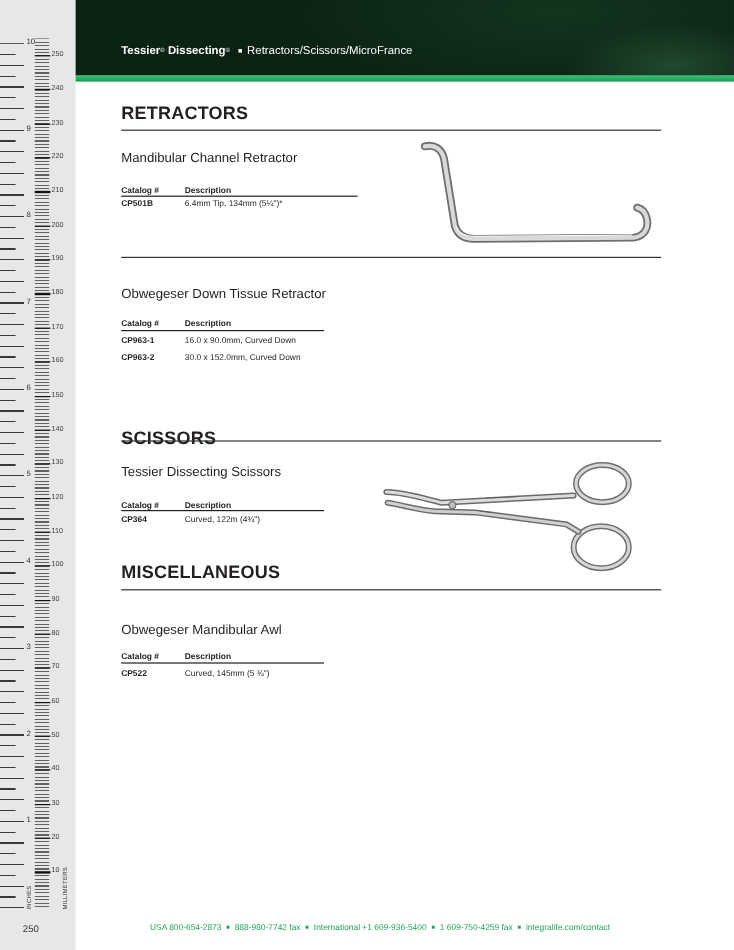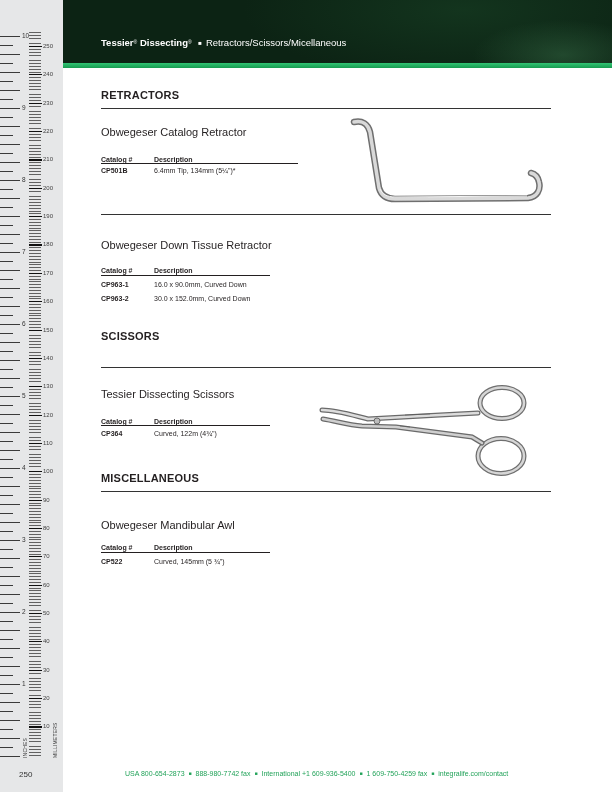--- a/index.html
+++ b/index.html
@@ -25,21 +25,21 @@
       radial-gradient(ellipse 90px 35px at 500px 55px, rgba(50,100,65,0.55), transparent),
       radial-gradient(ellipse 220px 70px at 400px 10px, rgba(22,60,34,0.7), transparent),
       #0c2314; }
   .green-strip { left:63px; top:63px; width:549px; height:5px;
     background:linear-gradient(#32c474,#179b50); }
   .header-title { left:101px; top:36px; font-size:9.5px; color:#ffffff; white-space:nowrap; line-height:12px; }
   .header-title .b { font-weight:bold; }
   .header-title sup { font-size:5px; vertical-align:2px; }
   .header-title .sep { font-size:6px; margin:0 4px; vertical-align:1px; }
   
-  .section-title { left:101px; font-size:11px; font-weight:bold; line-height:12px; letter-spacing:0.2px; }
+  .section-title { left:101px; font-size:15px; font-weight:bold; line-height:12px; letter-spacing:0.2px; }
   .rule { left:101px; width:450px; height:1.2px; background:#333; }
   .product-title { left:101px; font-size:11px; line-height:13px; color:#231f20; white-space:nowrap; }
   .th { font-size:7px; font-weight:bold; line-height:9px; white-space:nowrap; }
   .td-cat { font-size:7px; font-weight:bold; line-height:9px; white-space:nowrap; left:101px; }
   .td-desc { font-size:7px; line-height:9px; white-space:nowrap; left:154px; }
   .tline { left:101px; height:1px; background:#231f20; }
   
   .footer { left:125px; top:769px; font-size:7px; line-height:9px; color:#23a35a; white-space:nowrap; }
   .footer .sep { font-size:5px; margin:0 4px; vertical-align:1px; }
 </style>
@@ -115,27 +115,27 @@
 
 <span class="abs vert" style="left:22px;top:758px">INCHES</span>
 <span class="abs vert" style="left:52px;top:758px">MILLIMETERS</span>
 <span class="abs page-num">250</span>
 
 <div class="abs header"></div>
 <div class="abs green-strip"></div>
 <div class="abs header-title">
   <span class="b">Tessier</span><sup>®</sup>
   <span class="b">Dissecting</span><sup>®</sup>
-  <span class="sep">■</span><span>Retractors/Scissors/Micellaneous</span>
+  <span class="sep">■</span><span>Retractors/Scissors/MicroFrance</span>
 </div>
 
 <div class="abs section-title" style="top:89px">RETRACTORS</div>
 <div class="abs rule" style="top:108px"></div>
 
-<div class="abs product-title" style="top:125.5px">Obwegeser Catalog Retractor</div>
+<div class="abs product-title" style="top:125.5px">Mandibular Channel Retractor</div>
 <span class="abs th" style="left:101px;top:154.5px">Catalog #</span>
 <span class="abs th" style="left:154px;top:154.5px">Description</span>
 <div class="abs tline" style="top:163px;width:197px"></div>
 <span class="abs td-cat" style="top:165.5px">CP501B</span>
 <span class="abs td-desc" style="top:165.5px">6.4mm Tip, 134mm (5¼")*</span>
 
 <svg class="abs" style="left:0;top:0" width="612" height="792">
   <path d="M354,122 C362,120 368,124 370,132 L379,188 C381,195 386,199 395,199 L528,198 C537,197 541,190 539,182 C538,177 535,174 531,173" fill="none" stroke="#6f6f6f" stroke-width="6.5" stroke-linecap="round"></path>
   <path d="M354,122 C362,120 368,124 370,132 L379,188 C381,195 386,199 395,199 L528,198 C537,197 541,190 539,182 C538,177 535,174 531,173" fill="none" stroke="#d9d9d9" stroke-width="3.5" stroke-linecap="round"></path>
   <path d="M380,189 C382,194 387,197 395,197 L527,196" fill="none" stroke="#f4f4f4" stroke-width="1"></path>
@@ -145,21 +145,21 @@
 
 <div class="abs product-title" style="top:238.5px">Obwegeser Down Tissue Retractor</div>
 <span class="abs th" style="left:101px;top:265.5px">Catalog #</span>
 <span class="abs th" style="left:154px;top:265.5px">Description</span>
 <div class="abs tline" style="top:275px;width:169px"></div>
 <span class="abs td-cat" style="top:279.5px">CP963-1</span>
 <span class="abs td-desc" style="top:279.5px">16.0 x 90.0mm, Curved Down</span>
 <span class="abs td-cat" style="top:293.5px">CP963-2</span>
 <span class="abs td-desc" style="top:293.5px">30.0 x 152.0mm, Curved Down</span>
 
-<div class="abs section-title" style="top:330px">SCISSORS</div>
+<div class="abs section-title" style="top:360px">SCISSORS</div>
 <div class="abs rule" style="top:367px"></div>
 
 <div class="abs product-title" style="top:387.5px">Tessier Dissecting Scissors</div>
 <span class="abs th" style="left:101px;top:416.5px">Catalog #</span>
 <span class="abs th" style="left:154px;top:416.5px">Description</span>
 <div class="abs tline" style="top:425px;width:169px"></div>
 <span class="abs td-cat" style="top:428.5px">CP364</span>
 <span class="abs td-desc" style="top:428.5px">Curved, 122m (4¾")</span>
 
 <svg class="abs" style="left:0;top:0" width="612" height="792">

